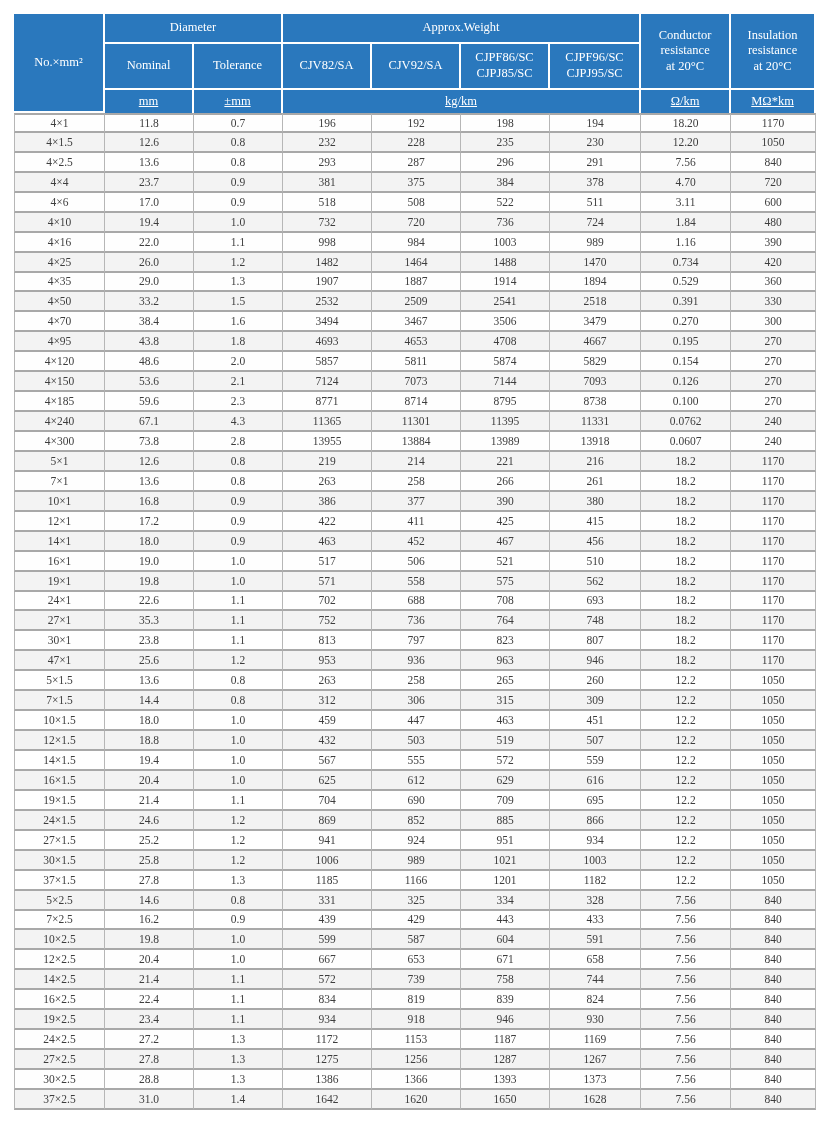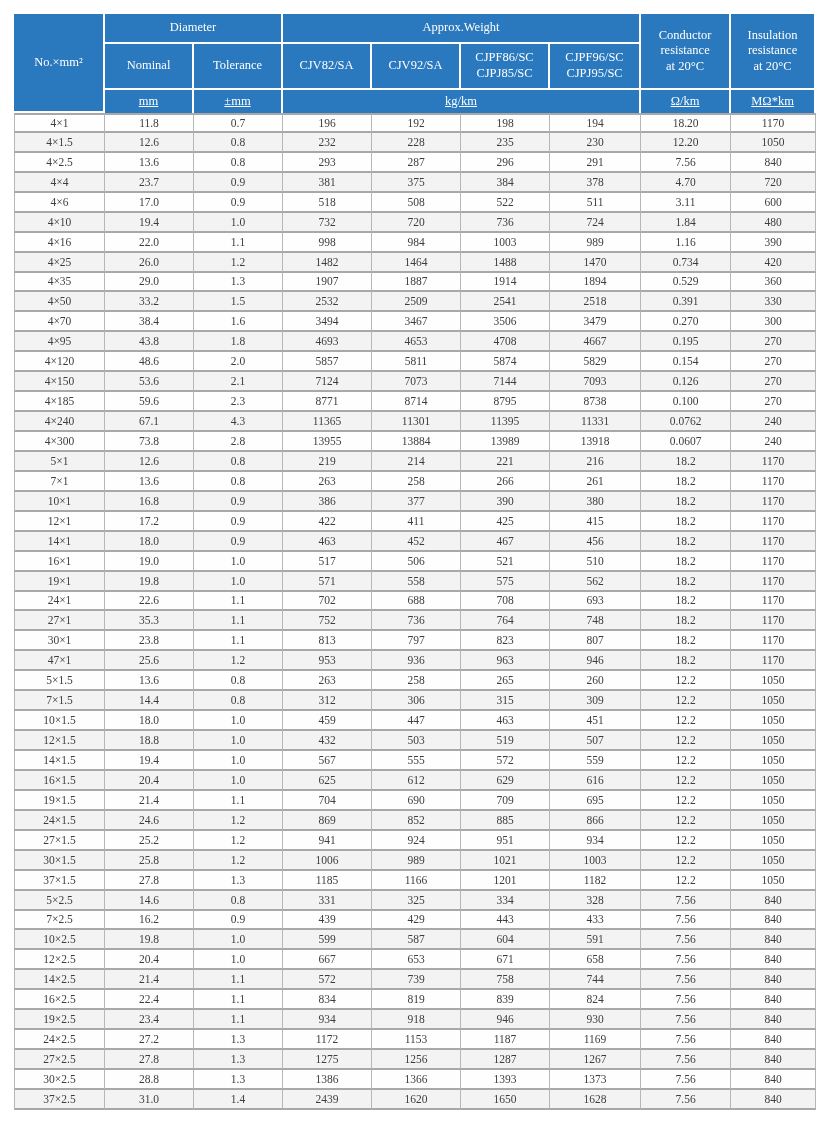--- a/index.html
+++ b/index.html
@@ -623,21 +623,21 @@
           <td>1366</td>
           <td>1393</td>
           <td>1373</td>
           <td>7.56</td>
           <td>840</td>
         </tr>
         <tr>
           <td>37×2.5</td>
           <td>31.0</td>
           <td>1.4</td>
-          <td>2439</td>
+          <td>1642</td>
           <td>1620</td>
           <td>1650</td>
           <td>1628</td>
           <td>7.56</td>
           <td>840</td>
         </tr>
       </tbody>
   </table>
 </div>
 

